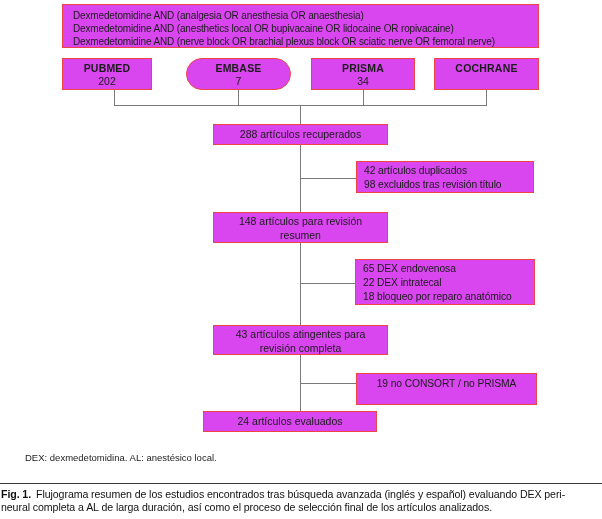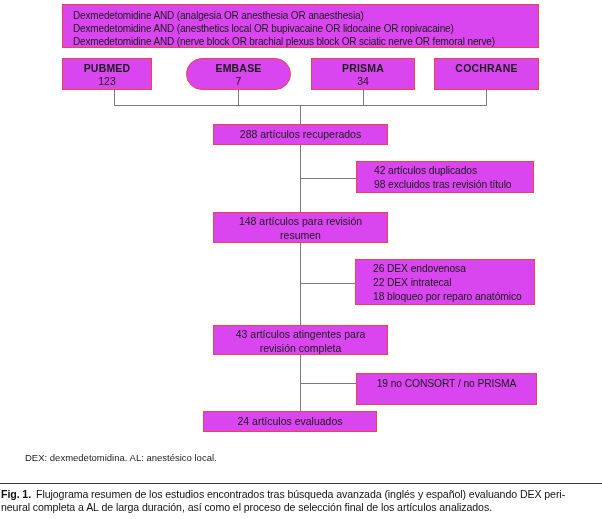--- a/index.html
+++ b/index.html
@@ -17,21 +17,21 @@
 
   .dbbox{text-align:center;padding-top:2px;}
   .dbname{display:block;font-weight:bold;font-size:10.5px;line-height:14px;letter-spacing:0.2px;}
   .dbcount{display:block;font-size:10.5px;line-height:13px;}
 
   .cbox{text-align:center;}
   .cline{display:block;font-size:10.5px;line-height:14px;}
   .single .cline{line-height:19px;}
   .multi{padding-top:1px;}
 
-  .sbox{padding:2px 0 0 17px;}
+  .sbox{padding:2px 0 0 7px;}
   .sline{display:block;white-space:nowrap;font-size:10.3px;line-height:14px;letter-spacing:-0.1px;}
   .scenter{padding:0;text-align:center;}
   .scenter .sline{line-height:19px;}
 
   .footnote{position:absolute;left:25px;top:452px;font-size:9.5px;color:#222;}
   .divider{position:absolute;left:0;top:483px;width:602px;height:1px;background:#3a3a3a;}
   .caption{position:absolute;left:1px;width:601px;font-size:10.6px;line-height:13px;
            color:#111;white-space:nowrap;letter-spacing:-0.08px;}
   .cap1{top:488px;}
   .cap2{top:501px;}
@@ -43,21 +43,21 @@
 <div class="figure">
 
   <div class="box qbox" style="left:62px;top:4px;width:477px;height:44px;">
     <span class="qline">Dexmedetomidine AND (analgesia OR anesthesia OR anaesthesia)</span>
     <span class="qline">Dexmedetomidine AND (anesthetics local OR bupivacaine OR lidocaine OR ropivacaine)</span>
     <span class="qline">Dexmedetomidine AND (nerve block OR brachial plexus block OR sciatic nerve OR femoral nerve)</span>
   </div>
 
   <div class="box dbbox" style="left:62px;top:58px;width:90px;height:32px;">
     <span class="dbname">PUBMED</span>
-    <span class="dbcount">123</span>
+    <span class="dbcount">202</span>
   </div>
   <div class="box dbbox" style="left:186px;top:58px;width:105px;height:32px;border-radius:16px;">
     <span class="dbname">EMBASE</span>
     <span class="dbcount">7</span>
   </div>
   <div class="box dbbox" style="left:311px;top:58px;width:104px;height:32px;">
     <span class="dbname">PRISMA</span>
     <span class="dbcount">34</span>
   </div>
   <div class="box dbbox" style="left:434px;top:58px;width:105px;height:32px;">
@@ -85,21 +85,21 @@
 
   <div class="box cbox multi" style="left:213px;top:212px;width:175px;height:31px;">
     <span class="cline">148 artículos para revisión</span>
     <span class="cline">resumen</span>
   </div>
 
   <div class="ln v" style="left:300px;top:243px;height:82px;"></div>
   <div class="ln h" style="left:300px;top:283px;width:55px;"></div>
 
   <div class="box sbox" style="left:355px;top:259px;width:180px;height:46px;">
-    <span class="sline">26 DEX endovenosa</span>
+    <span class="sline">65 DEX endovenosa</span>
     <span class="sline">22 DEX intratecal</span>
     <span class="sline">18 bloqueo por reparo anatómico</span>
   </div>
 
   <div class="box cbox multi" style="left:213px;top:325px;width:175px;height:30px;">
     <span class="cline">43 artículos atingentes para</span>
     <span class="cline">revisión completa</span>
   </div>
 
   <div class="ln v" style="left:300px;top:355px;height:56px;"></div>

